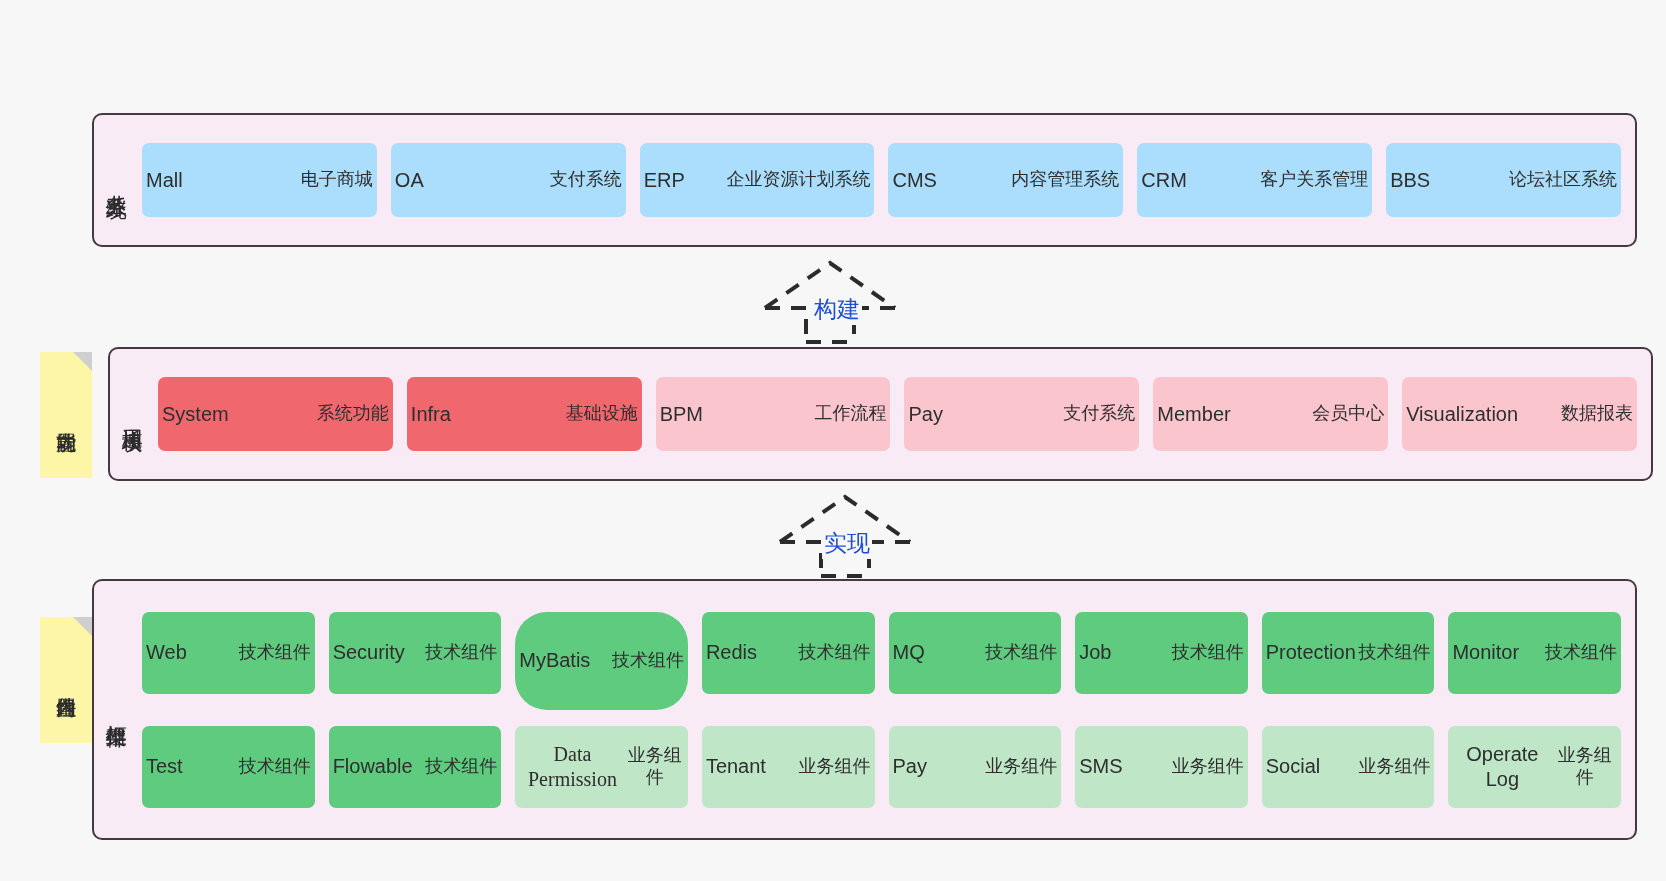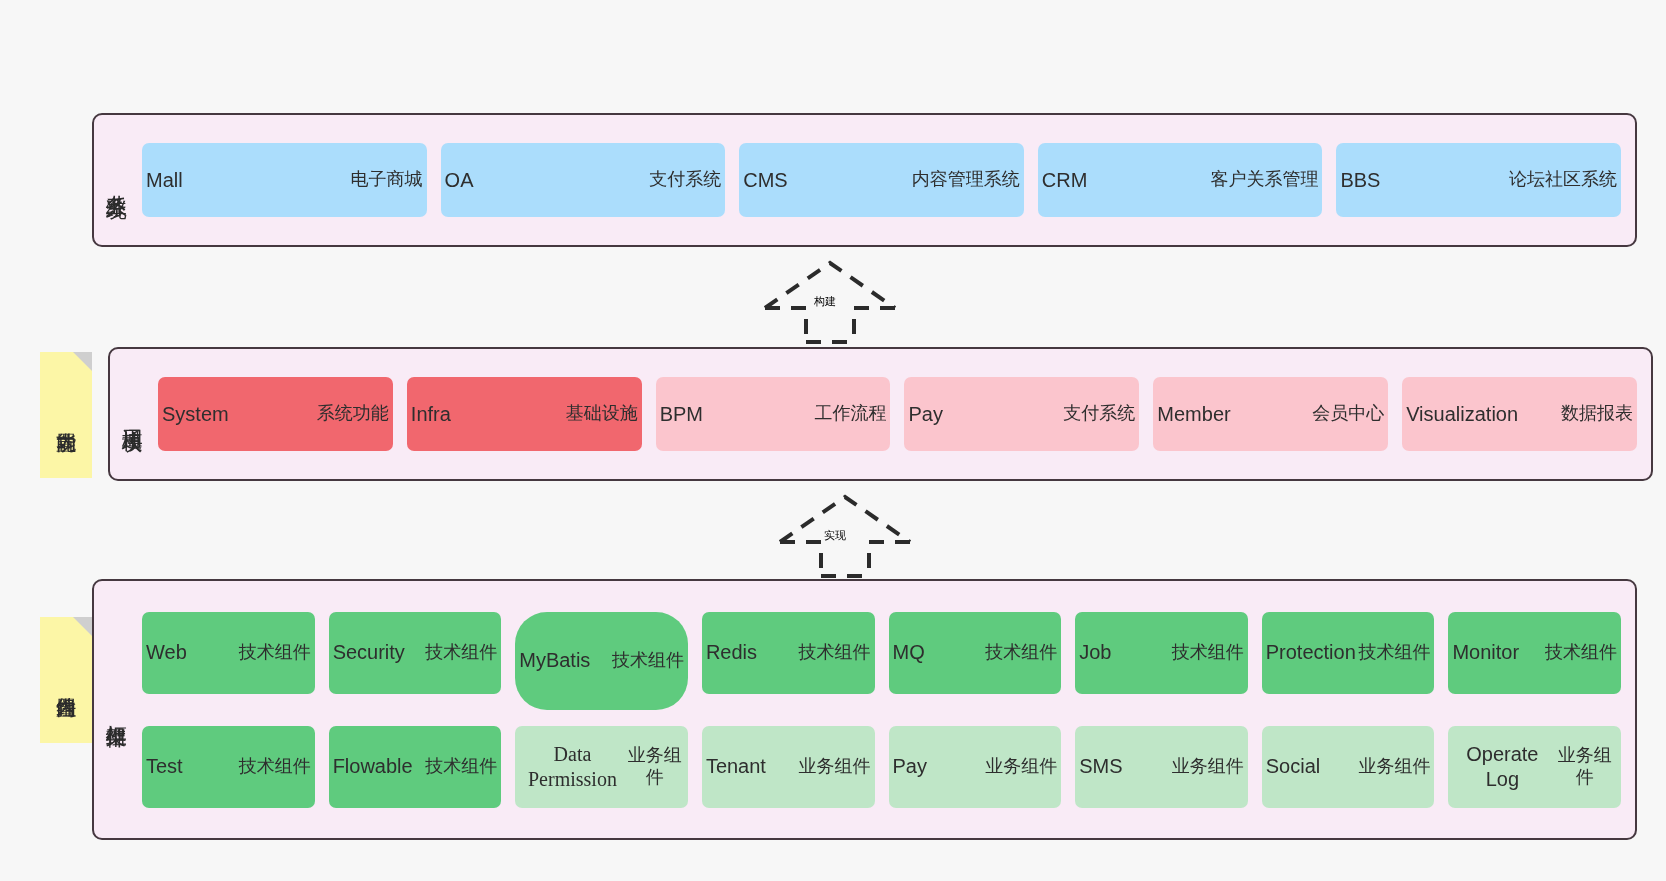--- a/index.html
+++ b/index.html
@@ -96,22 +96,22 @@
     border-left:19px solid transparent;
     border-top:19px solid #cfcfcf;
   }
   .note .label{padding-top:4px;}
 
   
   .arrow{position:absolute;}
   .arrow svg{display:block;overflow:visible;}
   .arrow-label{
     position:absolute;
-    font-size:11px;
-    color:#000000;
+    font-size:23px;
+    color:#1d4ed8;
     background:#f7f7f7;
     padding:0 2px;
     white-space:nowrap;
     user-select:none;
   }
 </style>
 </head>
 <body>
 
 <div class="canvas">
@@ -120,20 +120,24 @@
     <div class="band-title">业务系统</div>
     <div class="band-cells">
       <div class="cell-row">
         <div class="cell c-blue" style="height:74px;">
           <div class="t1">Mall</div>
           <div class="t2">电子商城</div>
         </div>
         <div class="cell c-blue" style="height:74px;">
           <div class="t1">OA</div>
           <div class="t2">支付系统</div>
+        </div>
+        <div class="cell c-blue" style="height:74px;">
+          <div class="t1">ERP</div>
+          <div class="t2">企业资源计划系统</div>
         </div>
         <div class="cell c-blue" style="height:74px;">
           <div class="t1">CMS</div>
           <div class="t2">内容管理系统</div>
         </div>
         <div class="cell c-blue" style="height:74px;">
           <div class="t1">CRM</div>
           <div class="t2">客户关系管理</div>
         </div>
         <div class="cell c-blue" style="height:74px;">

